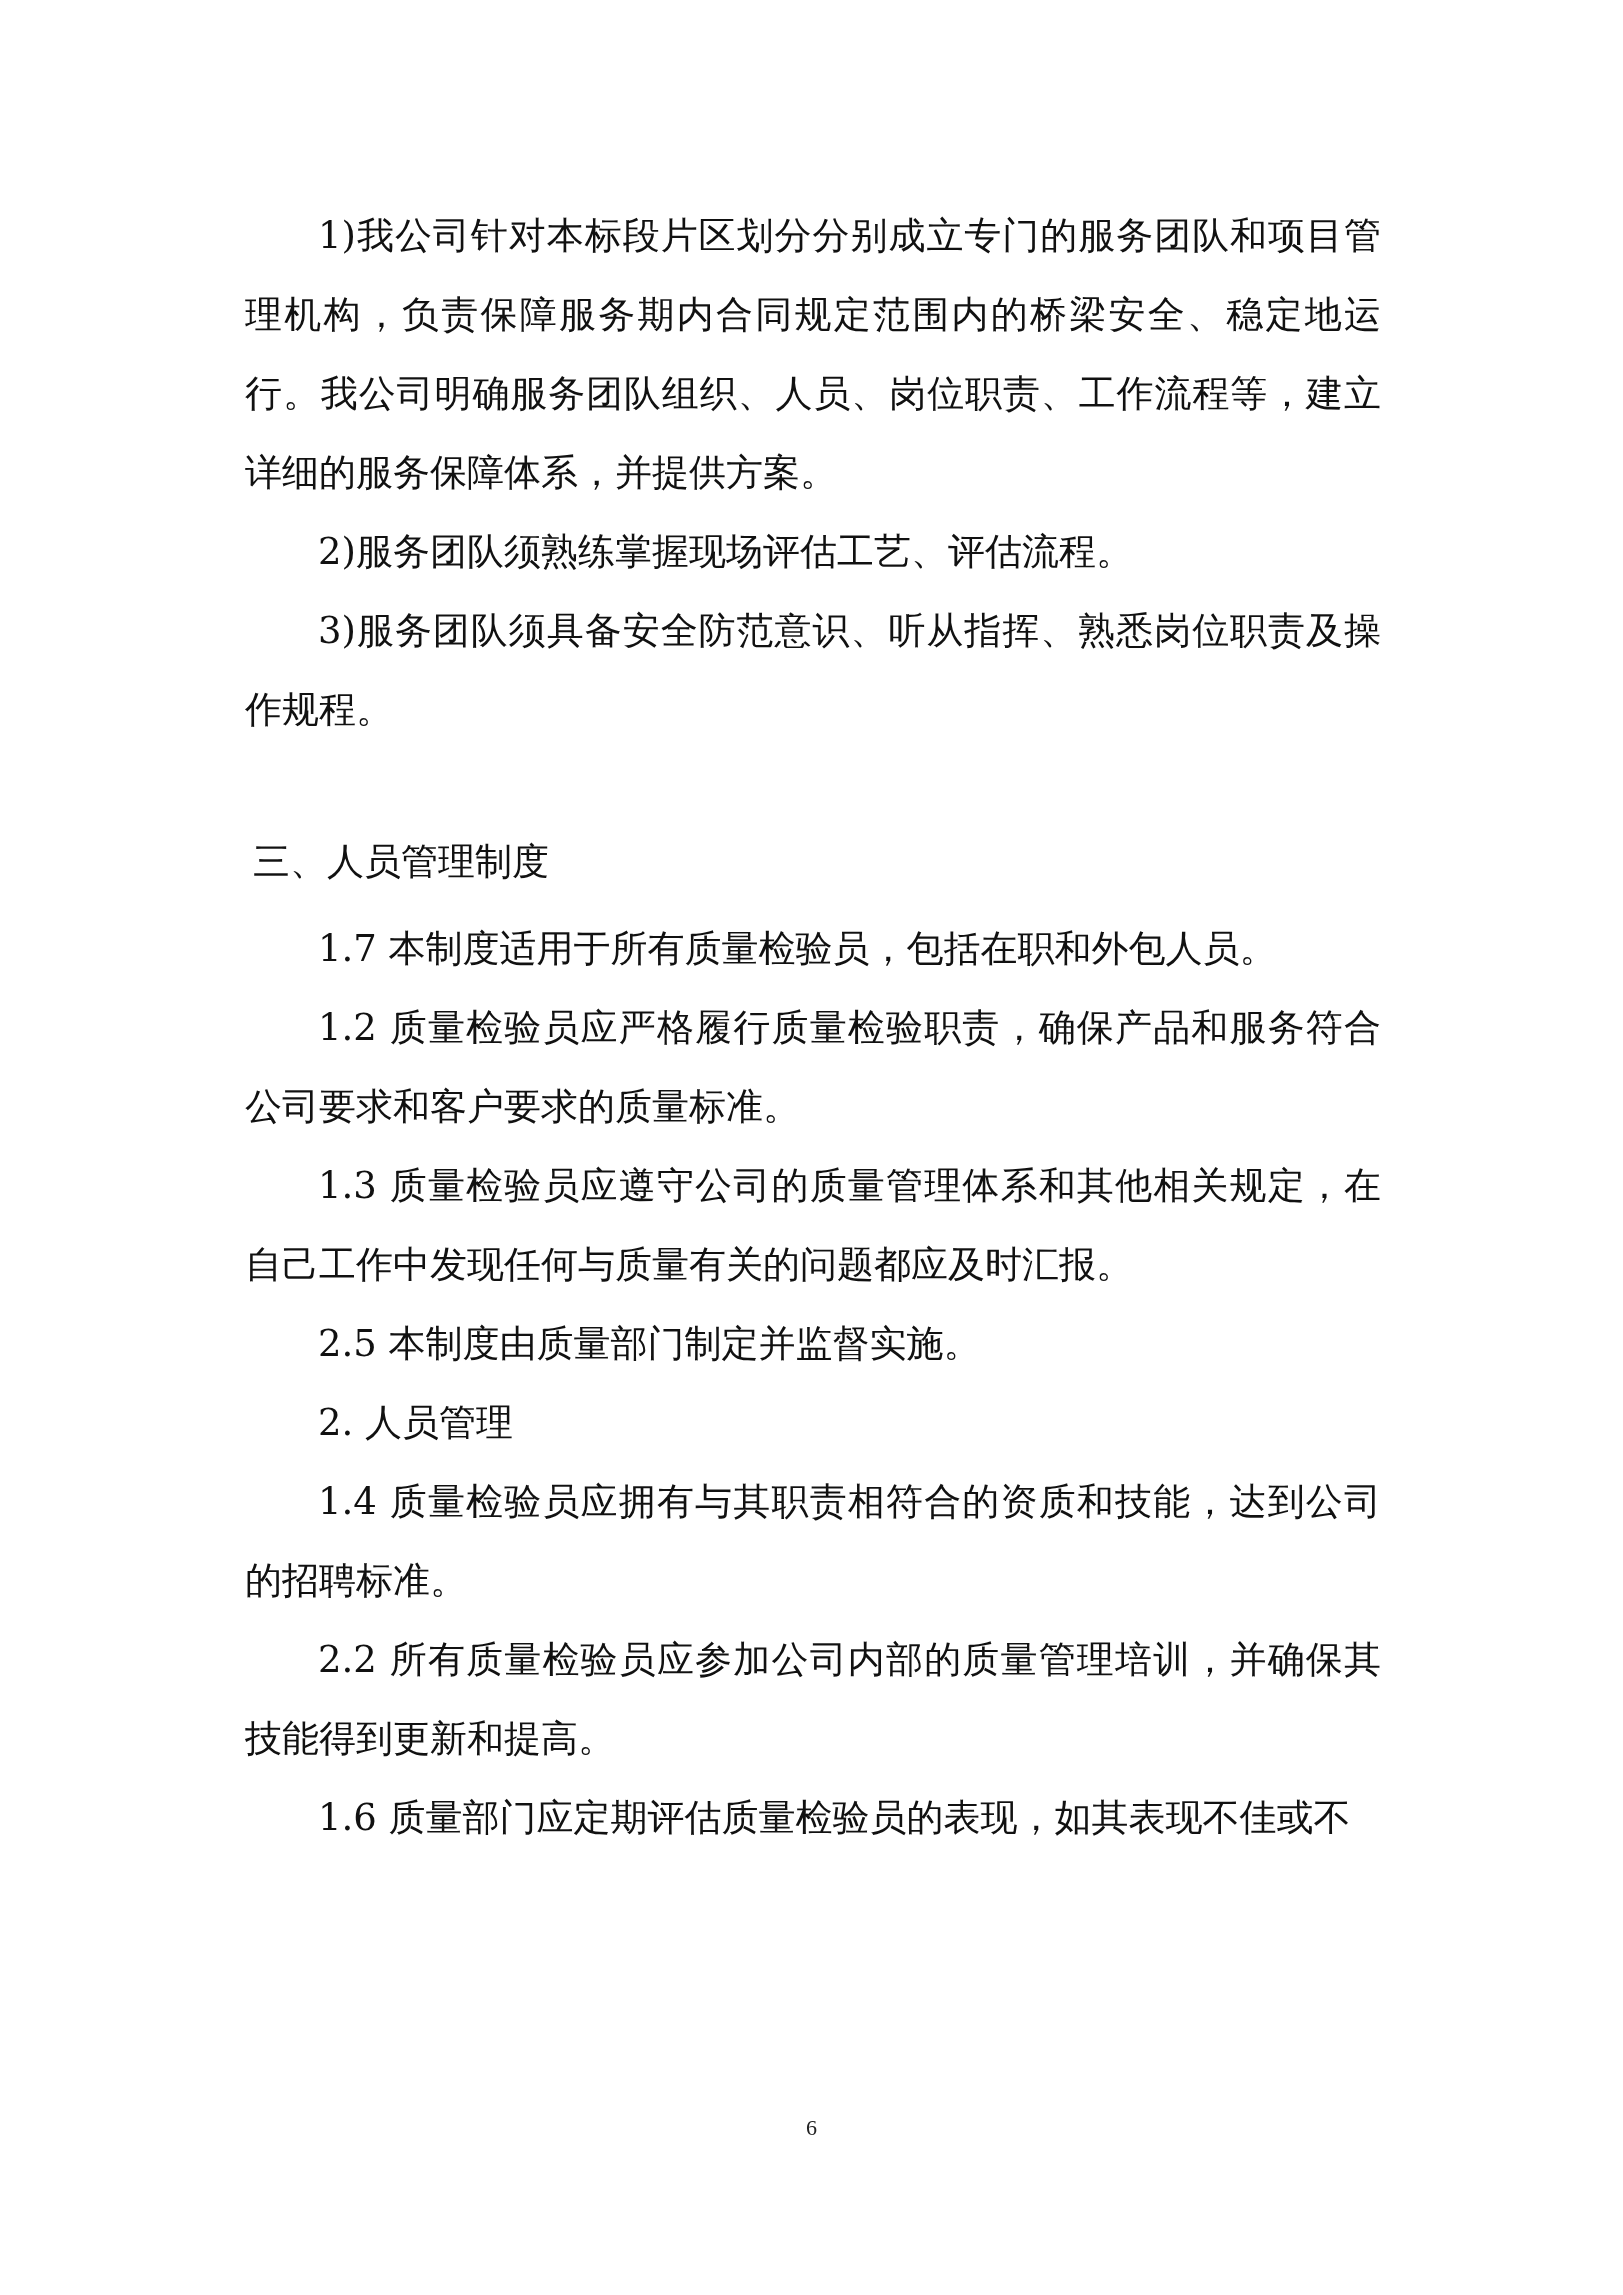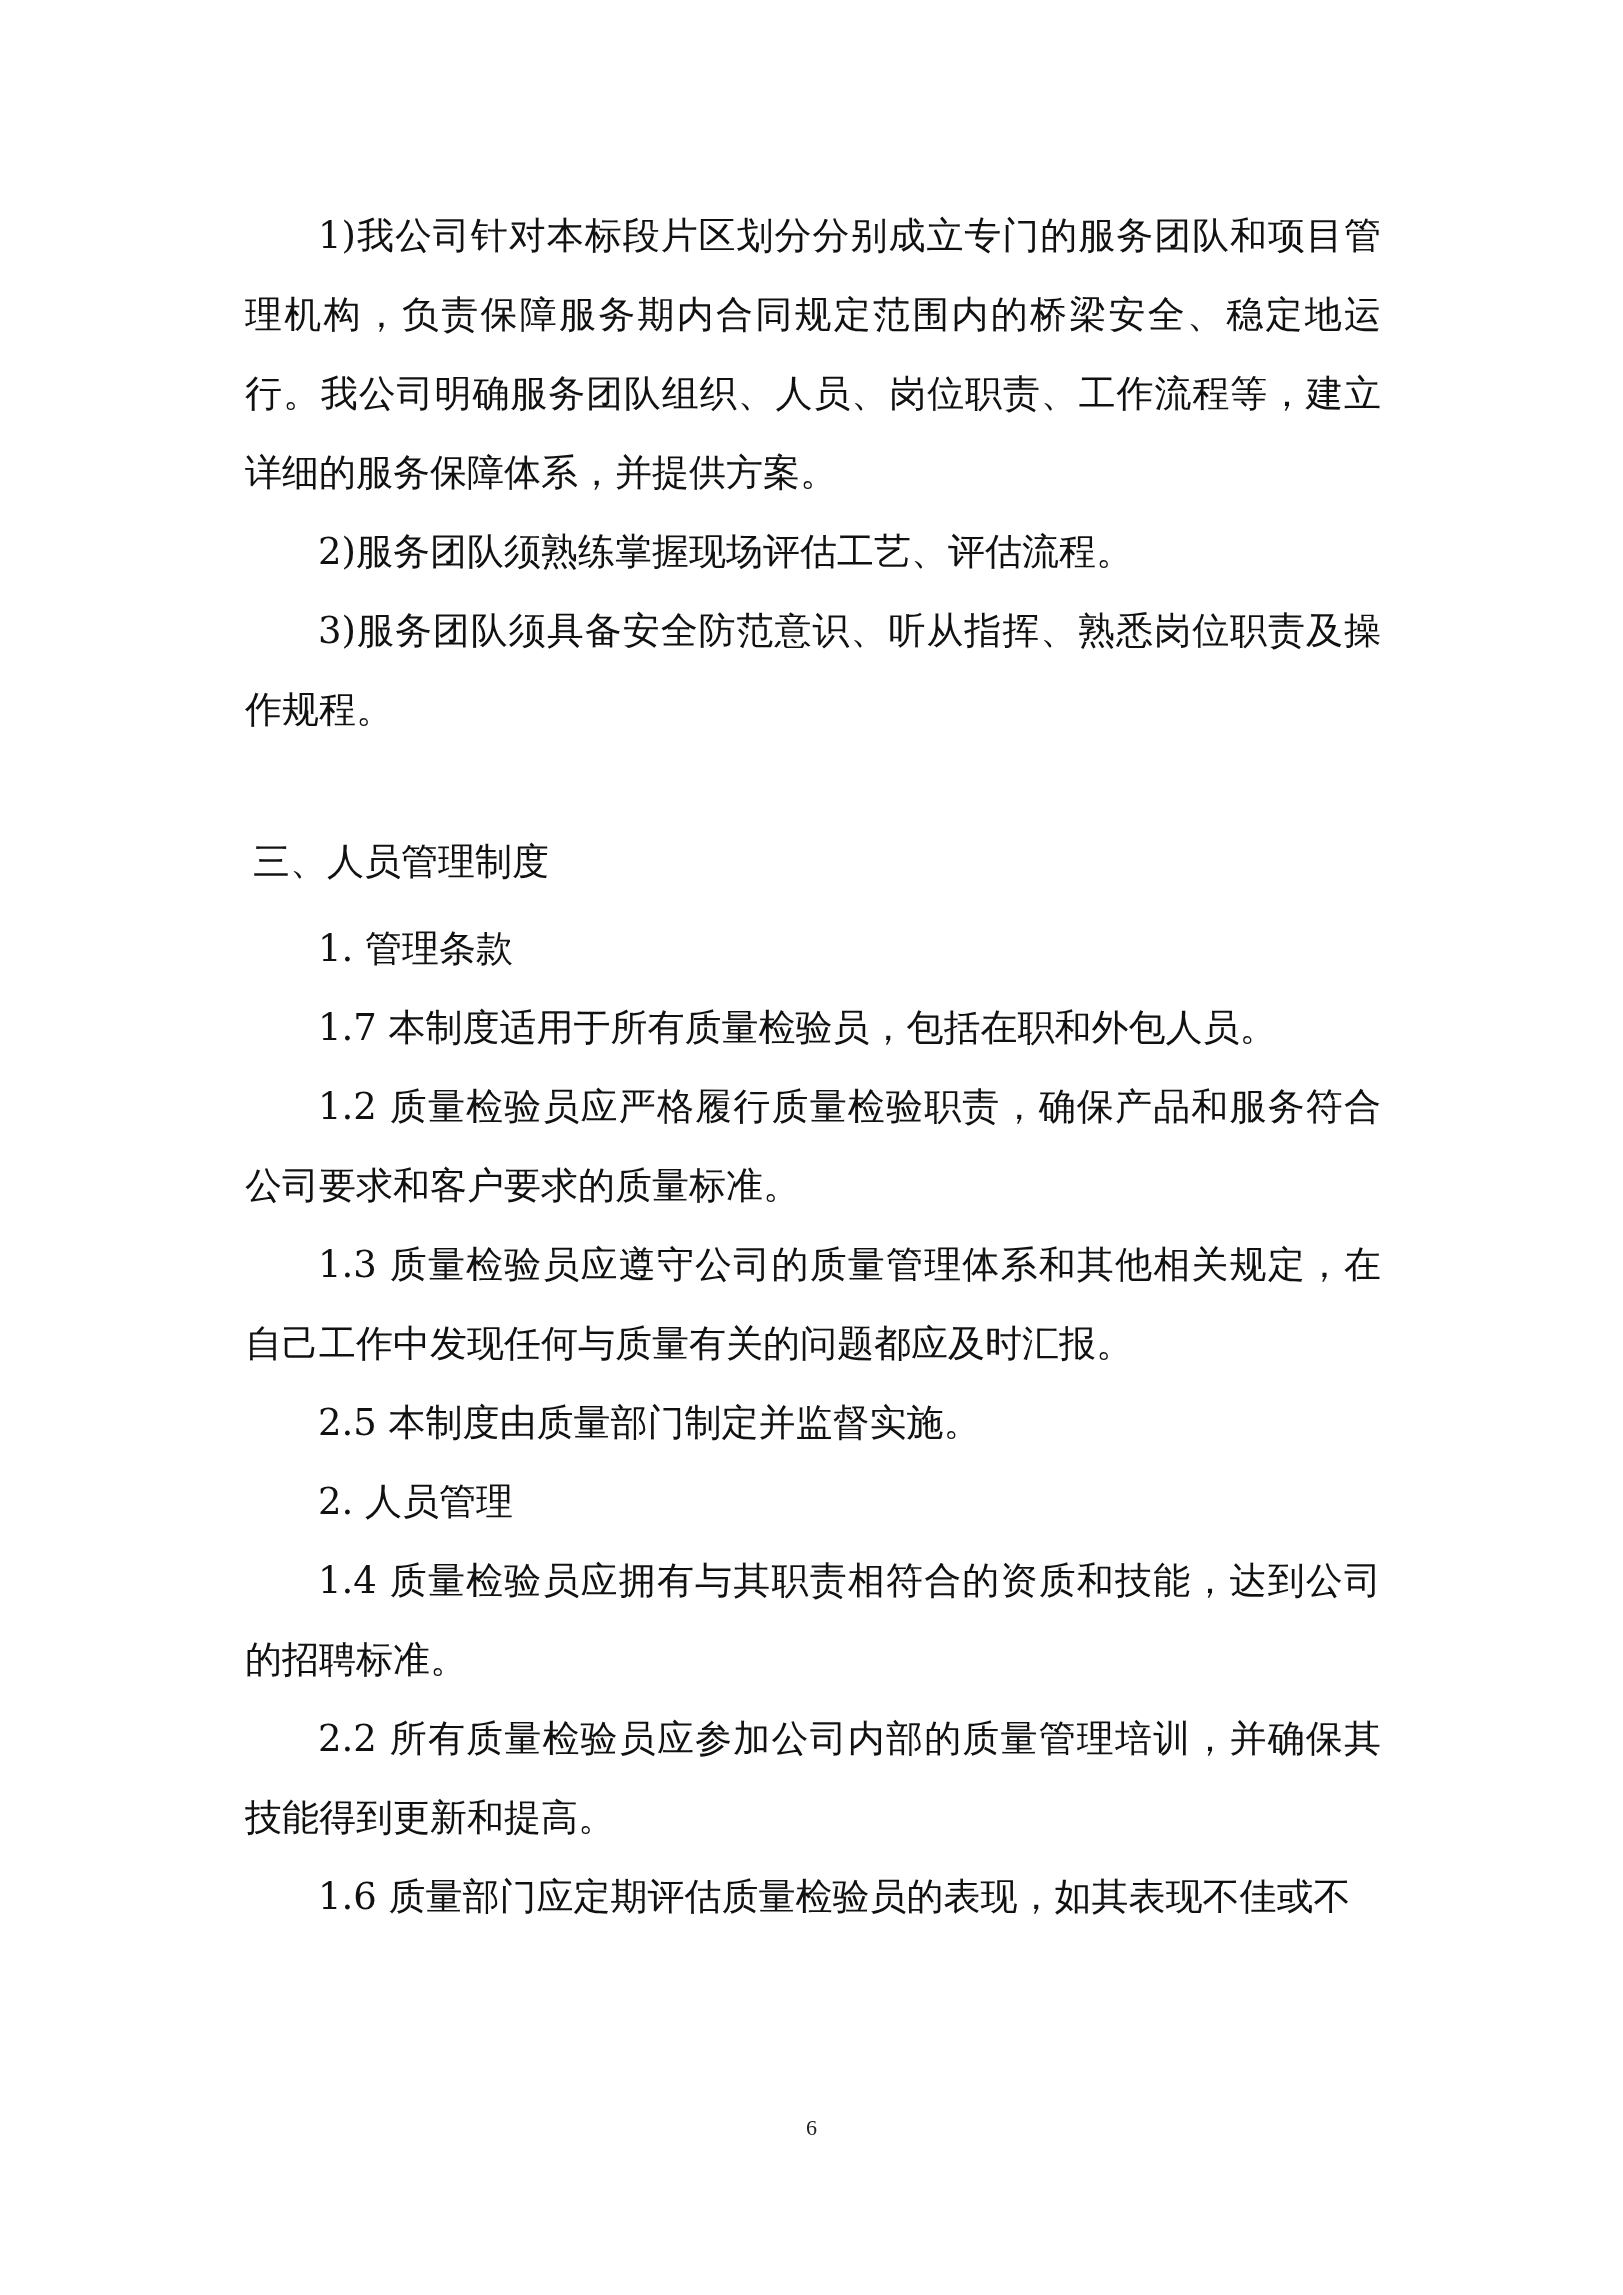--- a/index.html
+++ b/index.html
@@ -27,21 +27,20 @@
 <div class="page">
   <div class="content">
     <p class="para">1)我公司针对本标段片区划分分别成立专门的服务团队和项目管理机构，负责保障服务期内合同规定范围内的桥梁安全、稳定地运行。我公司明确服务团队组织、人员、岗位职责、工作流程等，建立详细的服务保障体系，并提供方案。</p>
     <p class="para">2)服务团队须熟练掌握现场评估工艺、评估流程。</p>
     <p class="para">3)服务团队须具备安全防范意识、听从指挥、熟悉岗位职责及操作规程。</p>
 
     <div class="section-gap"></div>
 
     <p class="heading">三、人员管理制度</p>
 
-    <p class="para">1.  管理条款</p>
     <p class="para">1.7 本制度适用于所有质量检验员，包括在职和外包人员。</p>
     <p class="para">1.2 质量检验员应严格履行质量检验职责，确保产品和服务符合公司要求和客户要求的质量标准。</p>
     <p class="para">1.3 质量检验员应遵守公司的质量管理体系和其他相关规定，在自己工作中发现任何与质量有关的问题都应及时汇报。</p>
     <p class="para">2.5 本制度由质量部门制定并监督实施。</p>
 
     <p class="para">2.  人员管理</p>
     <p class="para">1.4 质量检验员应拥有与其职责相符合的资质和技能，达到公司的招聘标准。</p>
     <p class="para">2.2 所有质量检验员应参加公司内部的质量管理培训，并确保其技能得到更新和提高。</p>
     <p class="para">1.6 质量部门应定期评估质量检验员的表现，如其表现不佳或不</p>
   </div>

